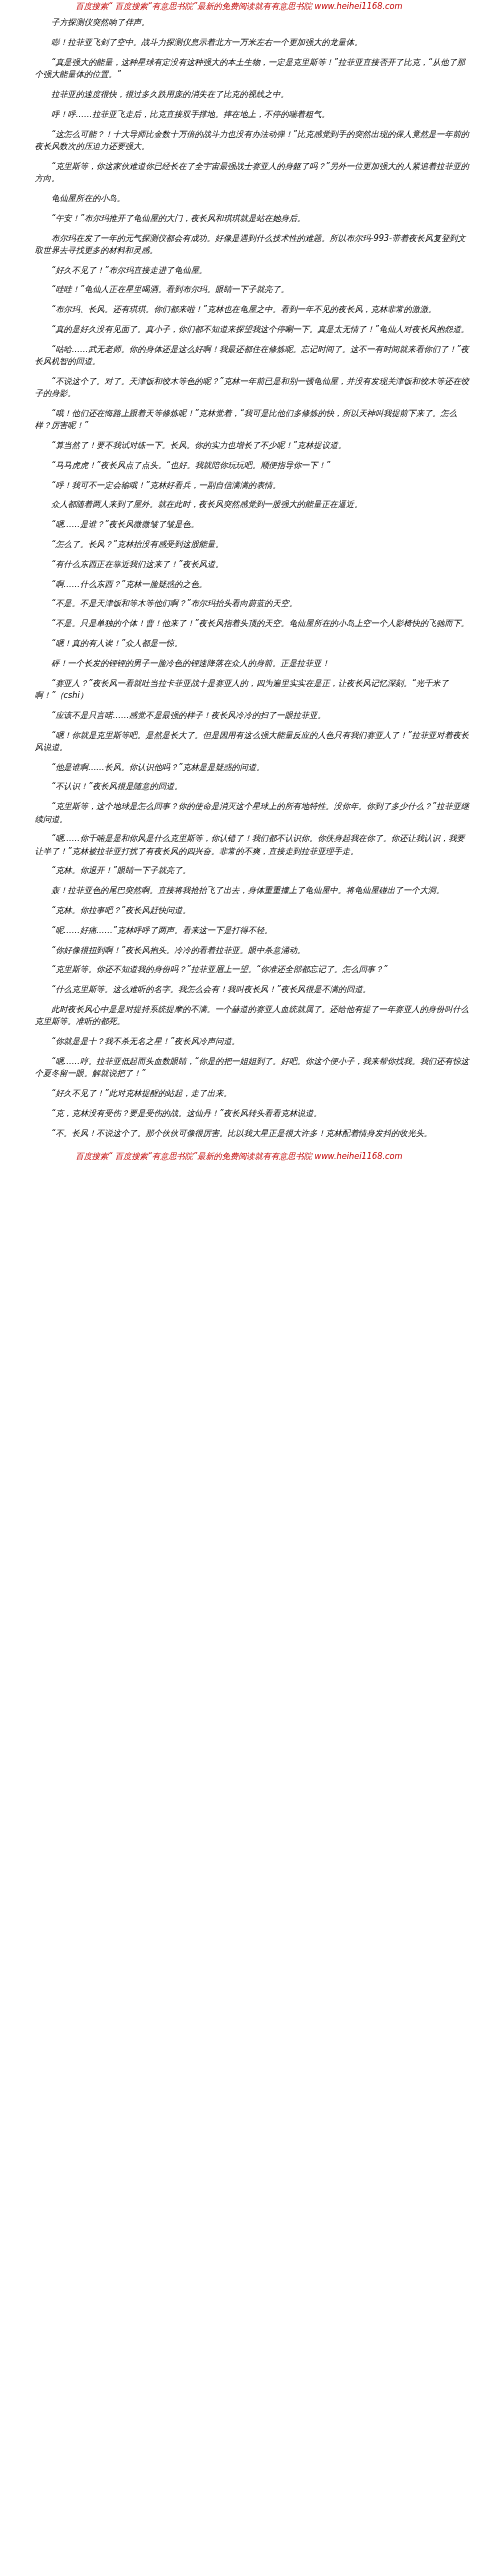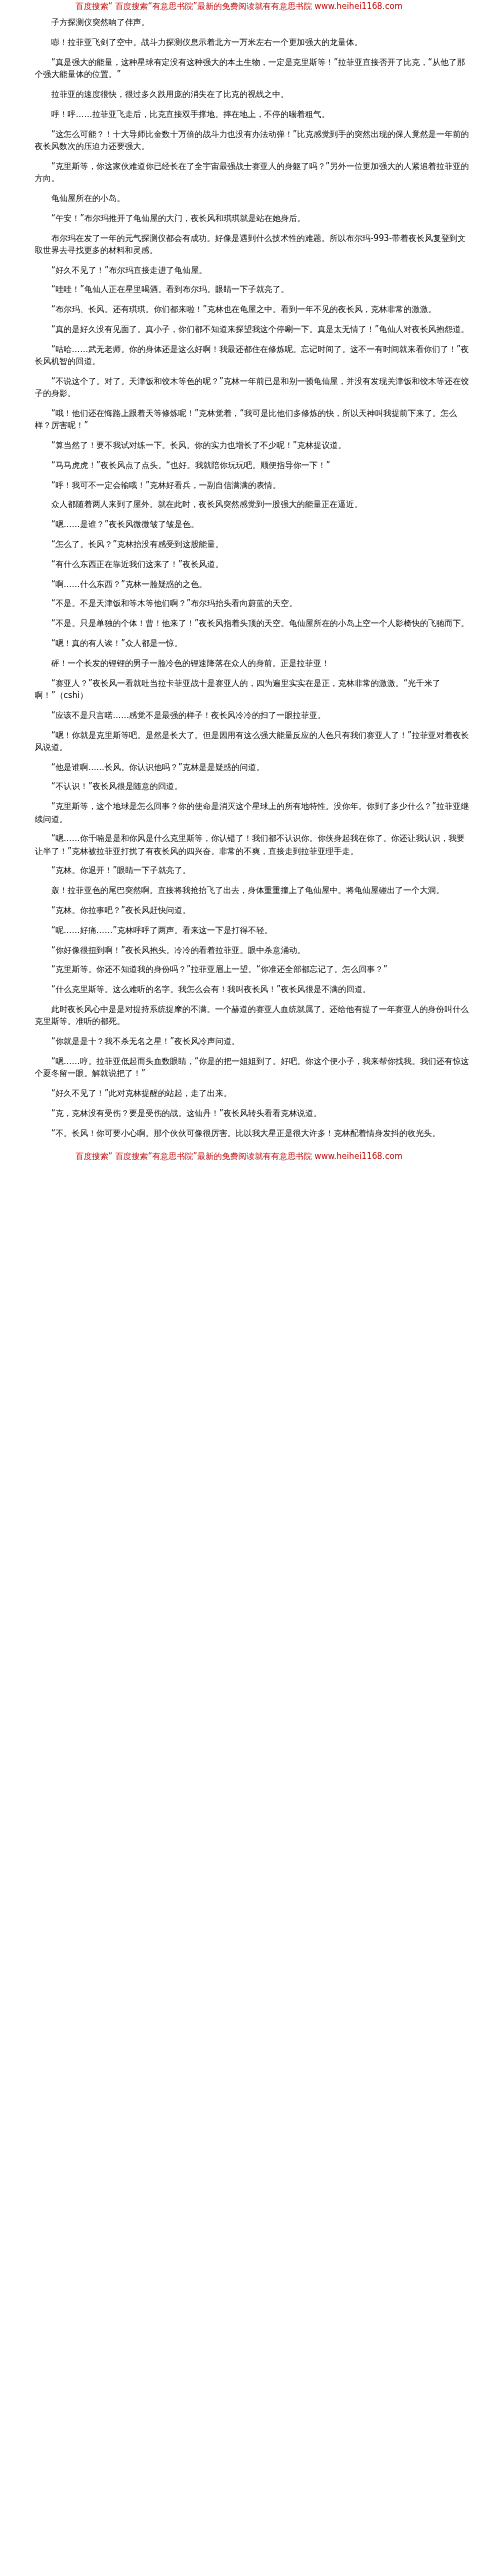--- a/index.html
+++ b/index.html
@@ -10,20 +10,21 @@
   body {
     width: 478px;
     font-family: "DejaVu Sans", "Liberation Sans", sans-serif;
     font-size: 8.2px;
     color: #000000;
   }
   .page {
     width: 478px;
     margin: 0 auto;
     position: relative;
+    font-style: italic;
   }
   .top-banner {
     width: 100%;
     background: #ffffff;
     color: #c00000;
     font-size: 8.2px;
     line-height: 11px;
     padding: 1.4px 0 1.4px 0;
     text-align: center;
     white-space: nowrap;
@@ -83,38 +84,38 @@
     <p class="para">“呼！我可不一定会输哦！”克林好看兵，一副自信满满的表情。</p>
     <p class="para">众人都随着两人来到了屋外。就在此时，夜长风突然感觉到一股强大的能量正在逼近。</p>
     <p class="para">“嗯……是谁？”夜长风微微皱了皱是色。</p>
     <p class="para">“怎么了。长风？”克林抬没有感受到这股能量。</p>
     <p class="para">“有什么东西正在靠近我们这来了！”夜长风道。</p>
     <p class="para">“啊……什么东西？”克林一脸疑惑的之色。</p>
     <p class="para">“不是。不是天津饭和等木等他们啊？”布尔玛抬头看向蔚蓝的天空。</p>
     <p class="para">“不是。只是单独的个体！曹！他来了！”夜长风指着头顶的天空。龟仙屋所在的小岛上空一个人影椅快的飞驰而下。</p>
     <p class="para">“嗯！真的有人诶！”众人都是一惊。</p>
     <p class="para">砰！一个长发的锂锂的男子一脸冷色的锂速降落在众人的身前。正是拉菲亚！</p>
-    <p class="para">“赛亚人？”夜长风一看就吐当拉卡菲亚战十是赛亚人的，四为遍里实实在是正，克林非常的激激。“光千米了啊！”（cshi）</p>
+    <p class="para">“赛亚人？”夜长风一看就吐当拉卡菲亚战十是赛亚人的，四为遍里实实在是正，让夜长风记忆深刻。“光千米了啊！”（cshi）</p>
     <p class="para">“应该不是只言喏……感觉不是最强的样子！夜长风冷冷的扫了一眼拉菲亚。</p>
     <p class="para">“嗯！你就是克里斯等吧。是然是长大了。但是因用有这么强大能量反应的人色只有我们赛亚人了！”拉菲亚对着夜长风说道。</p>
     <p class="para">“他是谁啊……长风。你认识他吗？”克林是是疑惑的问道。</p>
     <p class="para">“不认识！”夜长风很是随意的回道。</p>
     <p class="para">“克里斯等，这个地球是怎么回事？你的使命是消灭这个星球上的所有地特性。没你年。你到了多少什么？”拉菲亚继续问道。</p>
     <p class="para">“嗯……你千喃是是和你风是什么克里斯等，你认错了！我们都不认识你。你侠身起我在你了。你还让我认识，我要让半了！”克林被拉菲亚打扰了有夜长风的四兴奋。非常的不爽，直接走到拉菲亚理手走。</p>
     <p class="para">“克林。你退开！”眼睛一下子就亮了。</p>
     <p class="para">轰！拉菲亚色的尾巴突然啊。直接将我抢抬飞了出去，身体重重撞上了龟仙屋中。将龟仙屋碰出了一个大洞。</p>
     <p class="para">“克林。你拉事吧？”夜长风赶快问道。</p>
     <p class="para">“呢……好痛……”克林呼呼了两声。看来这一下是打得不轻。</p>
     <p class="para">“你好像很扭到啊！”夜长风抱头。冷冷的看着拉菲亚。眼中杀意涌动。</p>
     <p class="para">“克里斯等。你还不知道我的身份吗？”拉菲亚眉上一望。“你准还全部都忘记了。怎么回事？”</p>
     <p class="para">“什么克里斯等。这么难听的名字。我怎么会有！我叫夜长风！”夜长风很是不满的回道。</p>
     <p class="para">此时夜长风心中是是对提持系统提摩的不满。一个赫道的赛亚人血统就属了。还给他有提了一年赛亚人的身份叫什么克里斯等。准听的都死。</p>
     <p class="para">“你就是是十？我不杀无名之星！”夜长风冷声问道。</p>
     <p class="para">“嗯……哼。拉菲亚低起而头血数眼睛，“你是的把一姐姐到了。好吧。你这个便小子，我来帮你找我。我们还有惊这个夏冬留一眼。解就说把了！”</p>
     <p class="para">“好久不见了！”此对克林提醒的站起，走了出来。</p>
     <p class="para">“克，克林没有受伤？要是受伤的战。这仙丹！”夜长风转头看看克林说道。</p>
-    <p class="para">“不。长风！你可要小心啊。那个伙伙可像很厉害。比以我大星正是很大许多！克林配着情身发抖的收光头。</p>
+    <p class="para">“不。长风！不说这个了。那个伙伙可像很厉害。比以我大星正是很大许多！克林配着情身发抖的收光头。</p>
   </div>
 
   <div class="bottom-banner">百度搜索“ 百度搜索“有意思书院”最新的免费阅读就有有意思书院 www.heihei1168.com</div>
 
 </div>
 
 
 </body></html>

